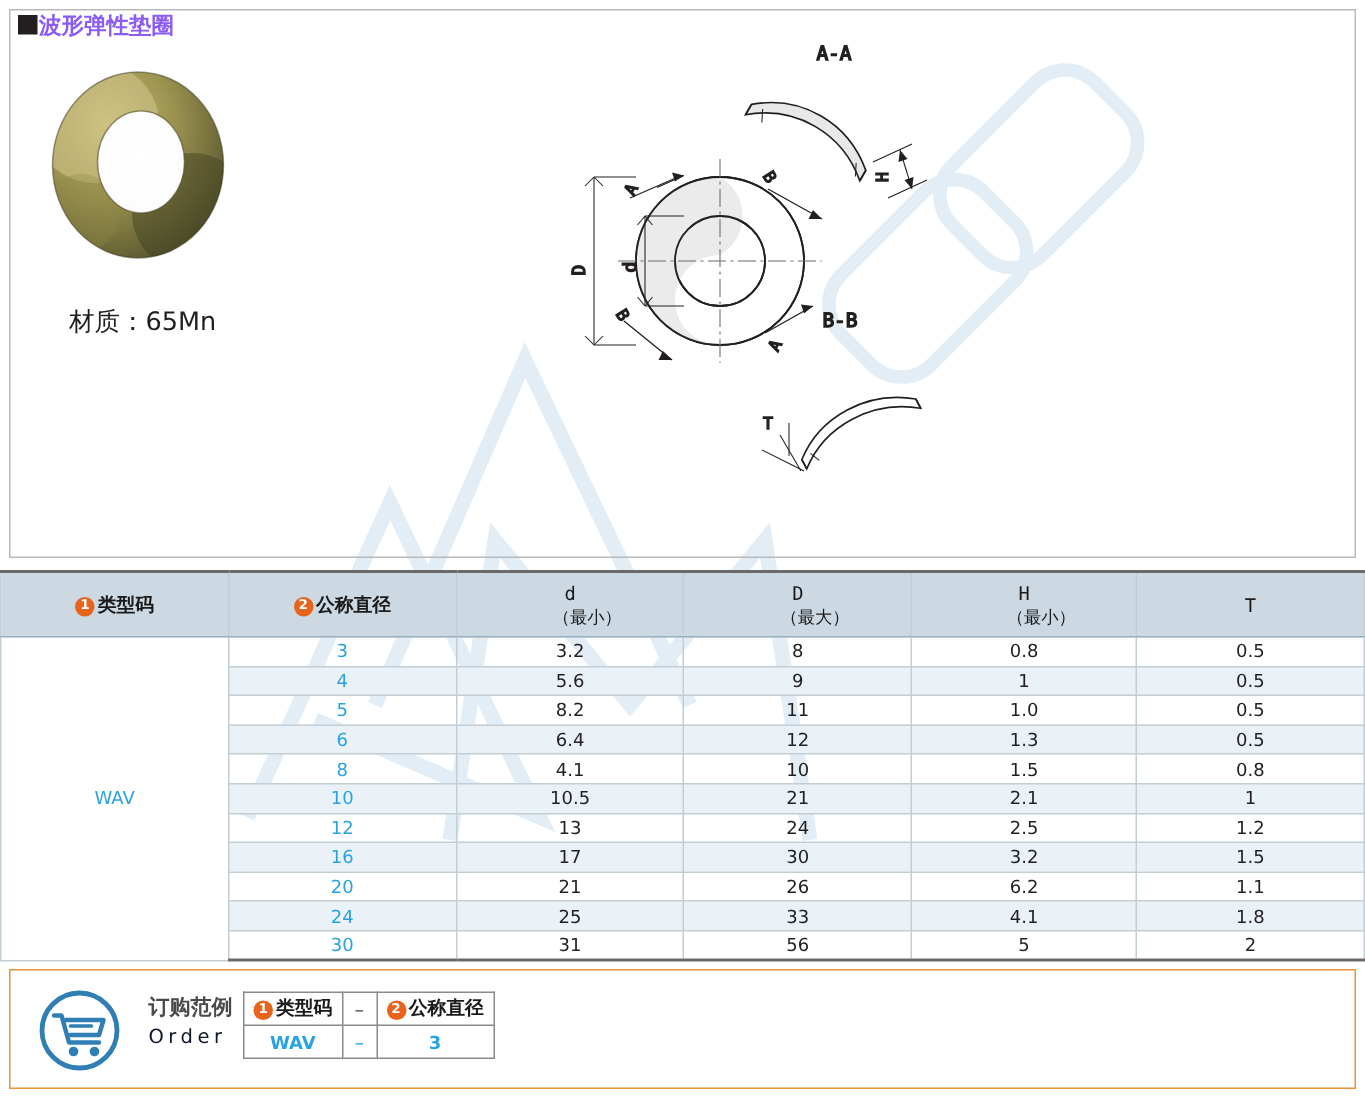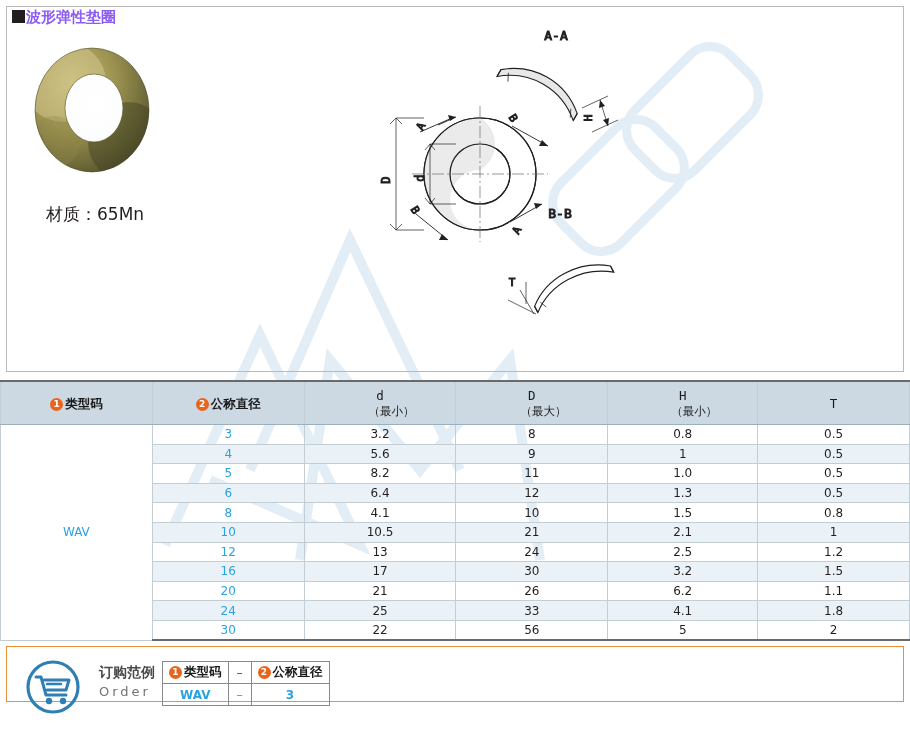--- a/index.html
+++ b/index.html
@@ -143,21 +143,21 @@
   .col-D     { width: 152px; }
   .col-H     { width: 150px; }
   .col-T     { width: 152px; }
 
   
   .order-box {
     position: absolute;
     left: 6px;
     top: 646px;
     width: 898px;
-    height: 56px;
+    height: 80px;
     border: 1px solid #e8913a;
     box-sizing: border-box;
     z-index: 2;
   }
   .cart-icon {
     position: absolute;
     left: 18px;
     top: 12px;
   }
   .order-label {
@@ -168,21 +168,21 @@
   }
   .order-label .cn {
     font-size: 14px;
     font-weight: bold;
     color: #4a4a4a;
     font-family: "DejaVu Sans", sans-serif;
     display: block;
   }
   .order-label .en {
     font-size: 13px;
-    color: #737373;
+    color: #0f172a;
     letter-spacing: 3px;
     font-family: "DejaVu Sans", sans-serif;
     display: block;
   }
   .order-table {
     position: absolute;
     left: 155px;
     top: 14px;
     border-collapse: collapse;
   }
@@ -481,21 +481,21 @@
       </tr>
       <tr class="alt">
         <td class="c-nom">24</td>
         <td>25</td>
         <td>33</td>
         <td>4.1</td>
         <td>1.8</td>
       </tr>
       <tr>
         <td class="c-nom">30</td>
-        <td>22</td>
+        <td>31</td>
         <td>56</td>
         <td>5</td>
         <td>2</td>
       </tr>
     </tbody>
 </table>
 
 <div class="order-box">
   <svg class="cart-icon" width="56" height="56" viewBox="0 0 56 56">
     <circle cx="28" cy="28" r="25" fill="none" stroke="#2f7fb5" stroke-width="3.2"></circle>

